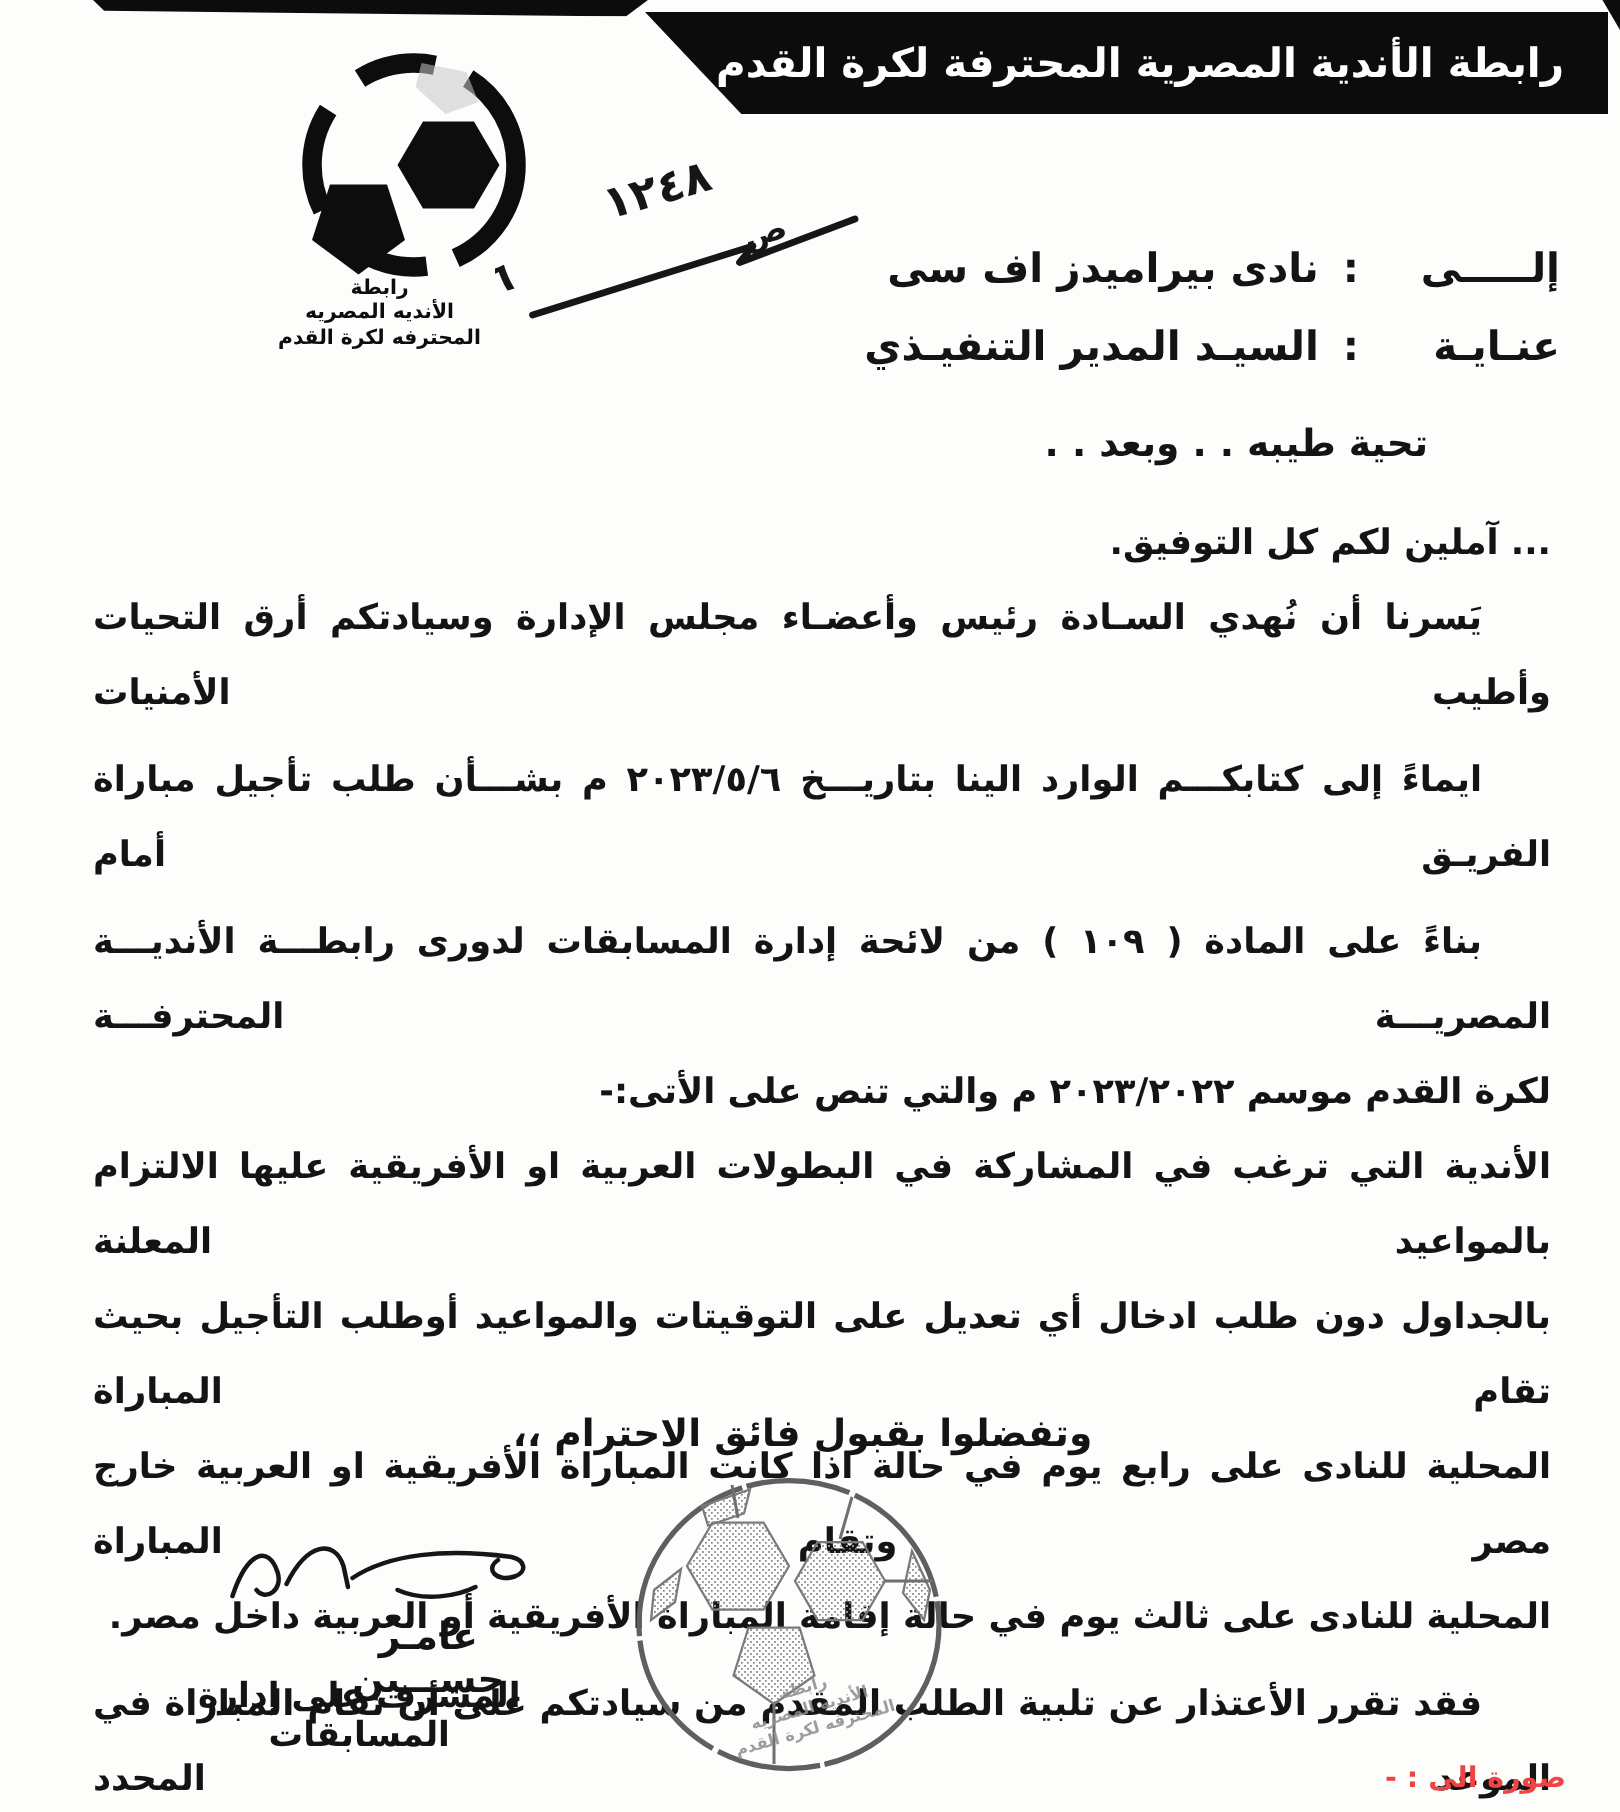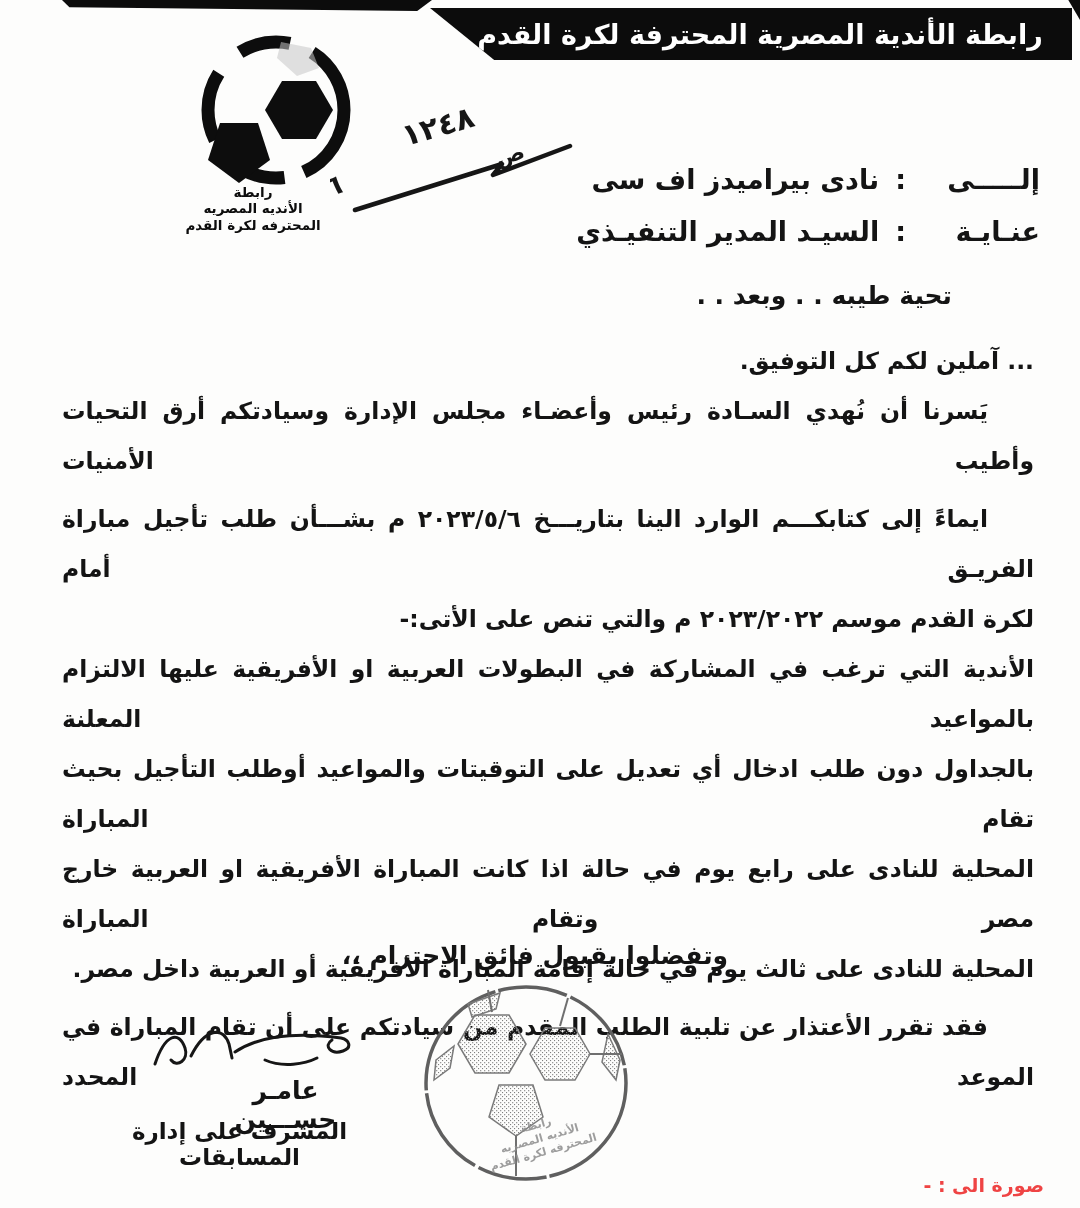--- a/index.html
+++ b/index.html
@@ -4,21 +4,21 @@
 <style>
   html,body{margin:0;padding:0;}
   body{
     width:1080px;height:1208px;position:relative;overflow:hidden;
     background:#fdfdfc;color:#141414;
     font-family:"DejaVu Sans","Liberation Sans",sans-serif;
   }
   .abs{position:absolute;}
   
   .banner{
-    left:430px;top:8px;width:642px;height:52px;background:#0c0c0c;
+    left:430px;top:8px;width:642px;height:68px;background:#0c0c0c;
     clip-path:polygon(0 0,100% 0,100% 100%,10% 100%);
     display:flex;align-items:center;justify-content:center;
   }
   .banner-text{color:#fff;font-size:27px;font-weight:700;letter-spacing:.5px;padding-left:18px;}
   .top-strip{left:62px;top:0;width:370px;height:11px;background:#0c0c0c;
     clip-path:polygon(0 0,100% 0,96% 100%,2% 65%);}
   .corner-mark{left:1062px;top:0;width:18px;height:20px;background:#0c0c0c;
     clip-path:polygon(35% 0,100% 0,100% 100%);}
   
   .logo-ball{left:148px;top:34px;}
@@ -92,20 +92,21 @@
 
 <div class="abs body-text">
 
     <div class="line">... آملين لكم كل التوفيق.</div>
 
     <div class="line indent fill">يَسرنا أن نُهدي السـادة رئيس وأعضـاء مجلس الإدارة وسيادتكم أرق التحيات وأطيب الأمنيات</div>
 
     <div class="line pstart indent fill">ايماءً إلى كتابكـــم الوارد الينا بتاريـــخ ٢٠٢٣/٥/٦ م بشـــأن طلب تأجيل مباراة الفريـق أمام</div>
 
 
+    <div class="line pstart indent fill">بناءً على المادة ( ١٠٩ ) من لائحة إدارة المسابقات لدورى رابطـــة الأنديـــة المصريـــة المحترفـــة</div>
 
     <div class="line">لكرة القدم موسم ٢٠٢٣/٢٠٢٢ م والتي تنص على الأتى:-</div>
 
     <div class="line fill">الأندية التي ترغب في المشاركة في البطولات العربية او الأفريقية عليها الالتزام بالمواعيد المعلنة</div>
 
     <div class="line fill">بالجداول دون طلب ادخال أي تعديل على التوقيتات والمواعيد أوطلب التأجيل بحيث تقام المباراة</div>
 
     <div class="line fill">المحلية للنادى على رابع يوم في حالة اذا كانت المباراة الأفريقية او العربية خارج مصر وتقام المباراة</div>
 
     <div class="line">المحلية للنادى على ثالث يوم في حالة إقامة المباراة الأفريقية أو العربية داخل مصر.</div>

